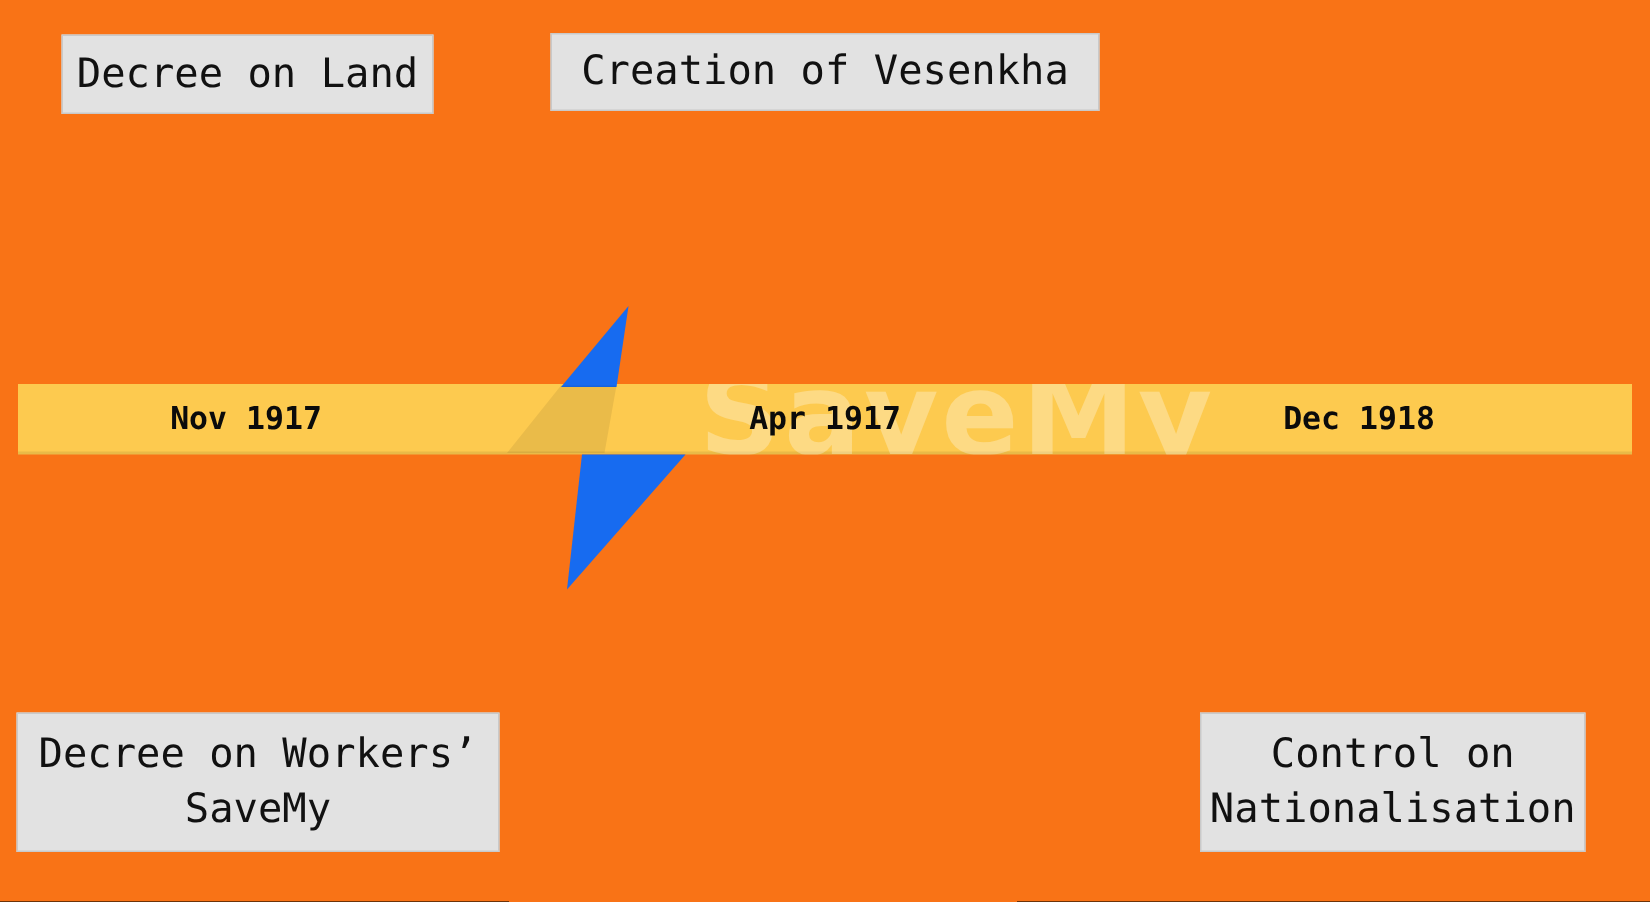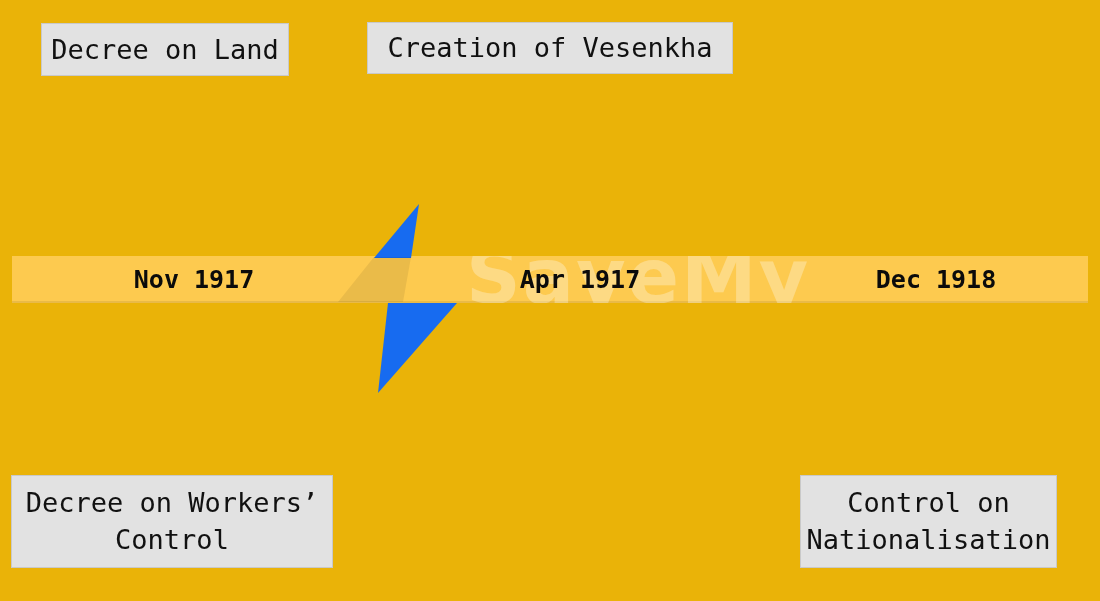--- a/index.html
+++ b/index.html
@@ -1,19 +1,19 @@
 <!DOCTYPE html>
 <html><head>
 <meta charset="utf-8">
 <style>
   html,body{margin:0;padding:0;background:#000;}
   .stage{
     position:relative;
     width:1100px;height:601px;
-    background:#eab308;
+    background:#f97316;
     overflow:hidden;
     font-family:"DejaVu Sans Mono","Liberation Mono",monospace;
   }
   .event-box{
     position:absolute;
     background:#E2E2E2;
     color:#111111;
     display:flex;align-items:center;justify-content:center;
     text-align:center;
     font-size:27px;
@@ -39,24 +39,23 @@
     letter-spacing:2px;
     color:rgba(255,255,255,0.30);
     white-space:nowrap;
     pointer-events:none;
   }
   .date-label{
     position:absolute;
     top:0;height:58px;line-height:47px;
     transform:translateX(-50%);
     font-weight:bold;
-    font-size:25px;
+    font-size:21px;
     color:#0b0b0b;
     white-space:nowrap;
-    margin-left:30px;
   }
   .date-nov{left:152px;}
   .date-dec17{left:538px;}
   .date-dec18{left:894px;}
   .bolt-svg{
     position:absolute;left:0;top:0;width:1100px;height:601px;
     pointer-events:none;
   }
 </style>
 </head>
@@ -79,20 +78,20 @@
     <span class="date-label date-dec18">Dec 1918</span>
   </div>
 
   <svg class="bolt-svg" viewBox="0 0 1100 601">
     <polygon points="419,204 374,258 411,258" fill="#176BF0"></polygon>
     <polygon points="374,257 411,257 403,302 338,302" fill="#000000" fill-opacity="0.075"></polygon>
     <polygon points="388,303 457,303 378,393" fill="#176BF0"></polygon>
   </svg>
 
   <div class="event-box two-line" style="left:11px;top:475px;width:322px;height:93px;">
-    <span>Decree on Workers’ Control</span>
+    <span>Decree on Workers’ SaveMy</span>
   </div>
 
   <div class="event-box two-line" style="left:800px;top:475px;width:257px;height:93px;">
     <span>Control on Nationalisation</span>
   </div>
 
 </div>
 
 </body></html>

